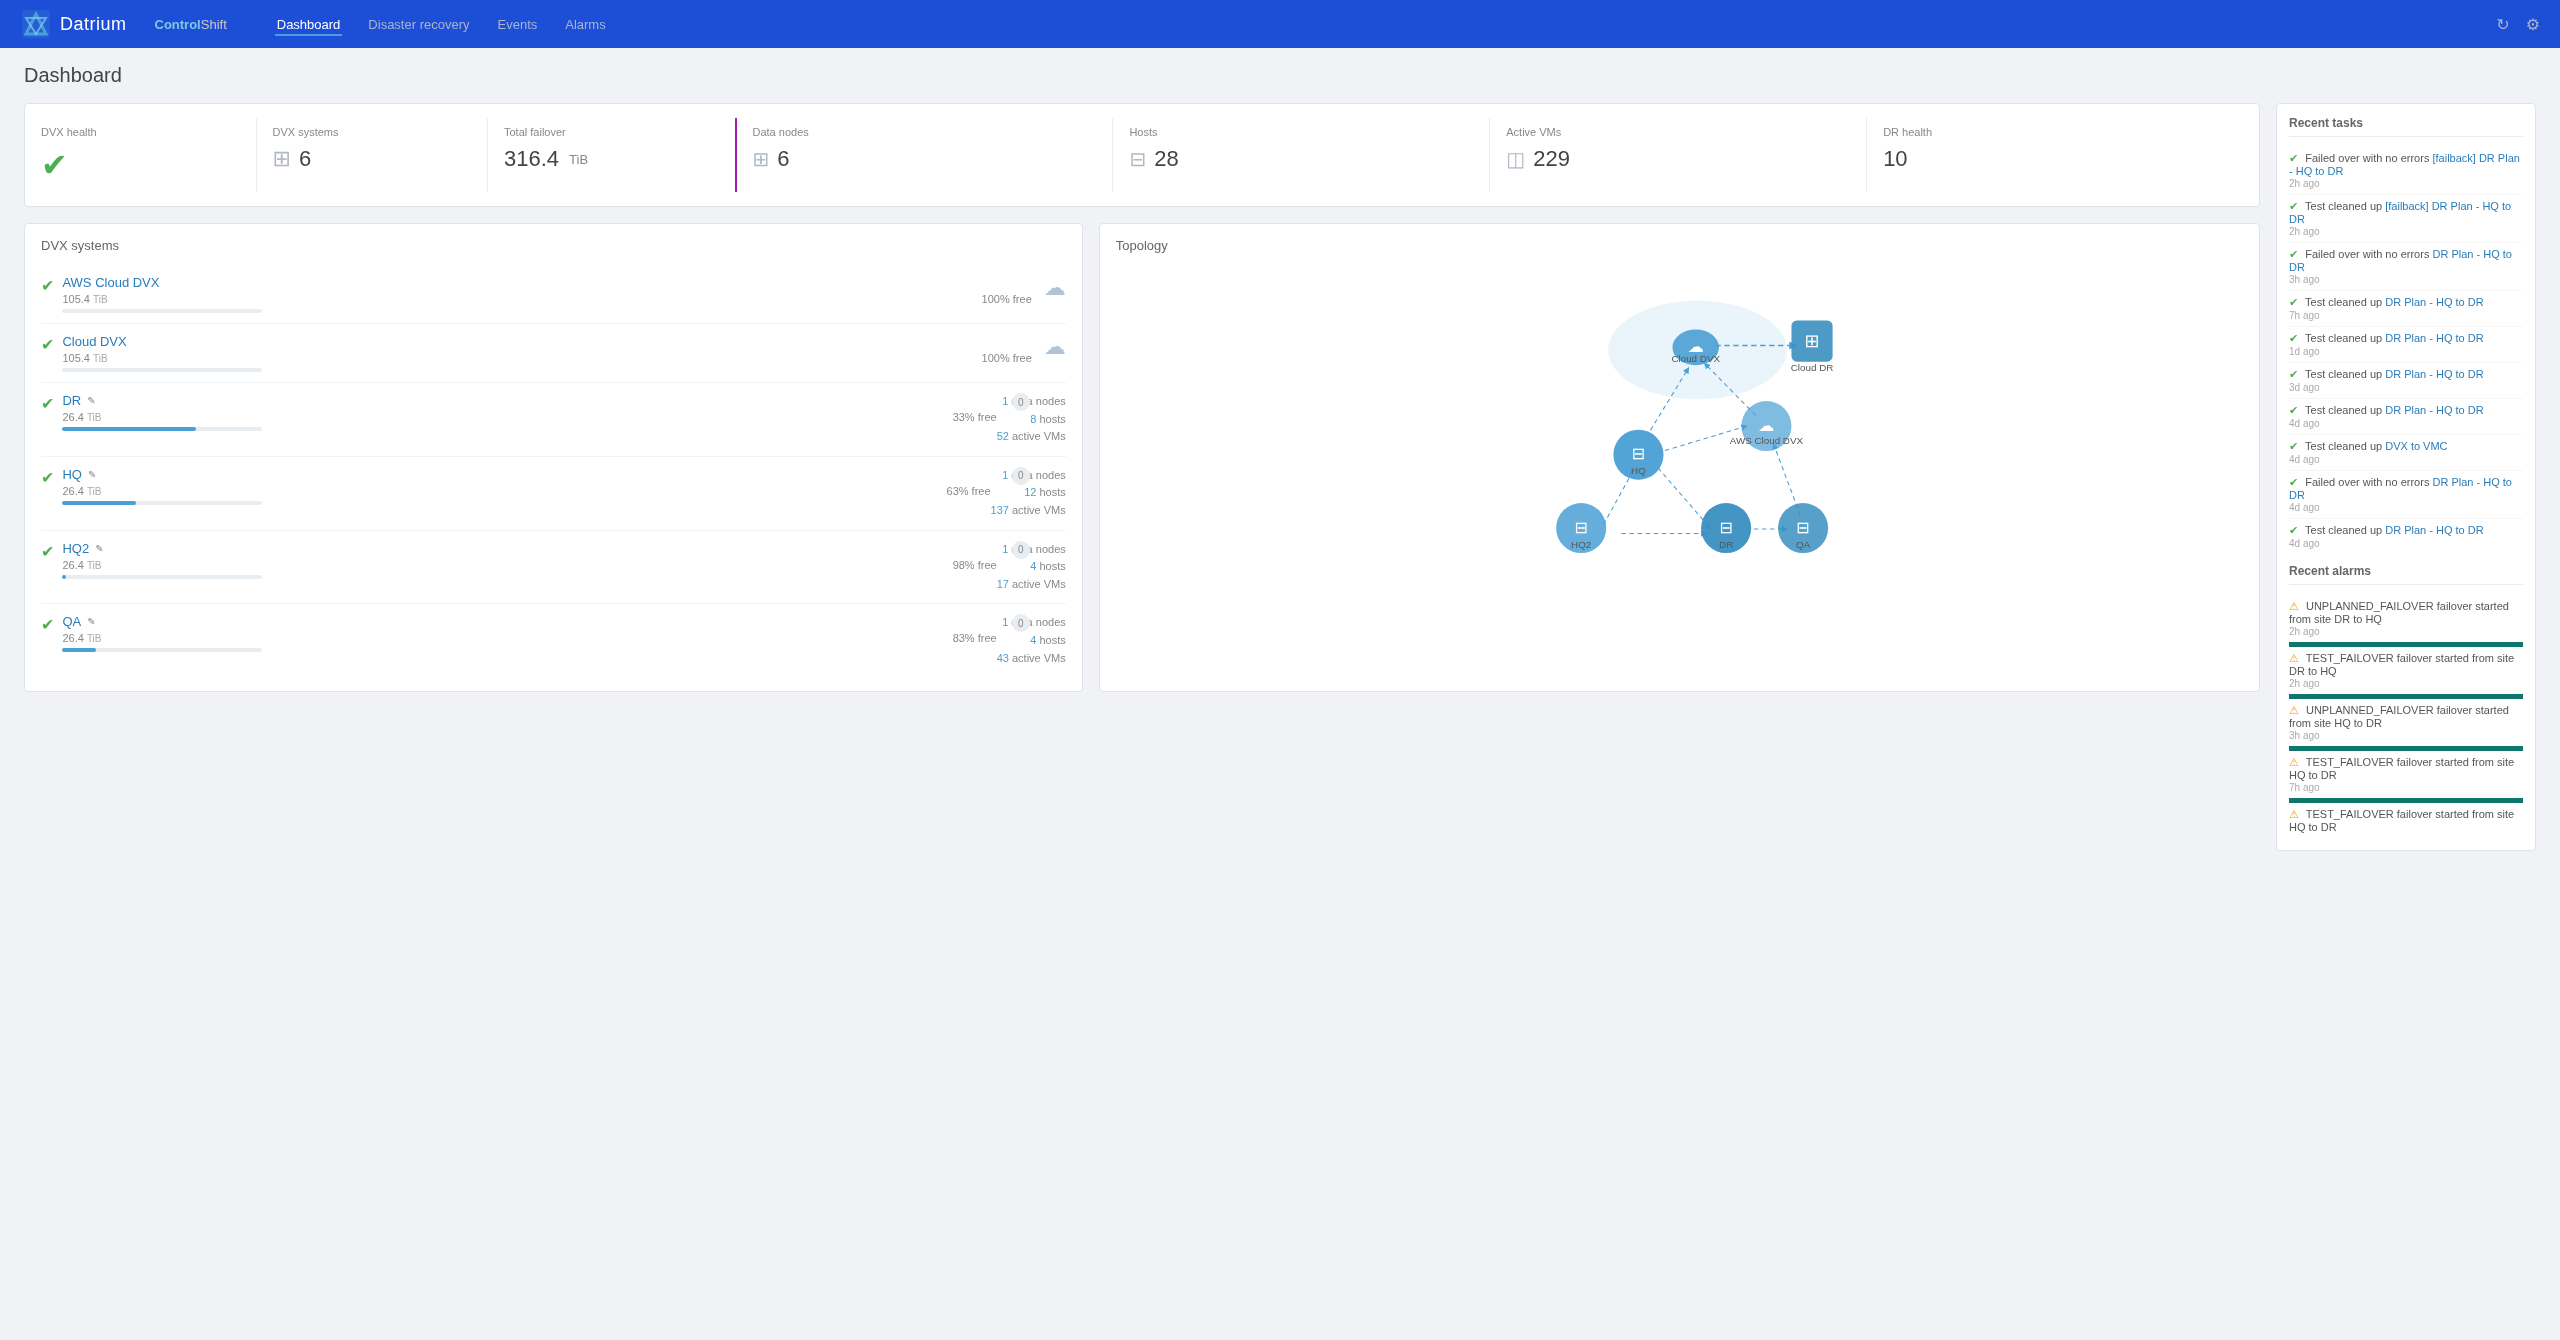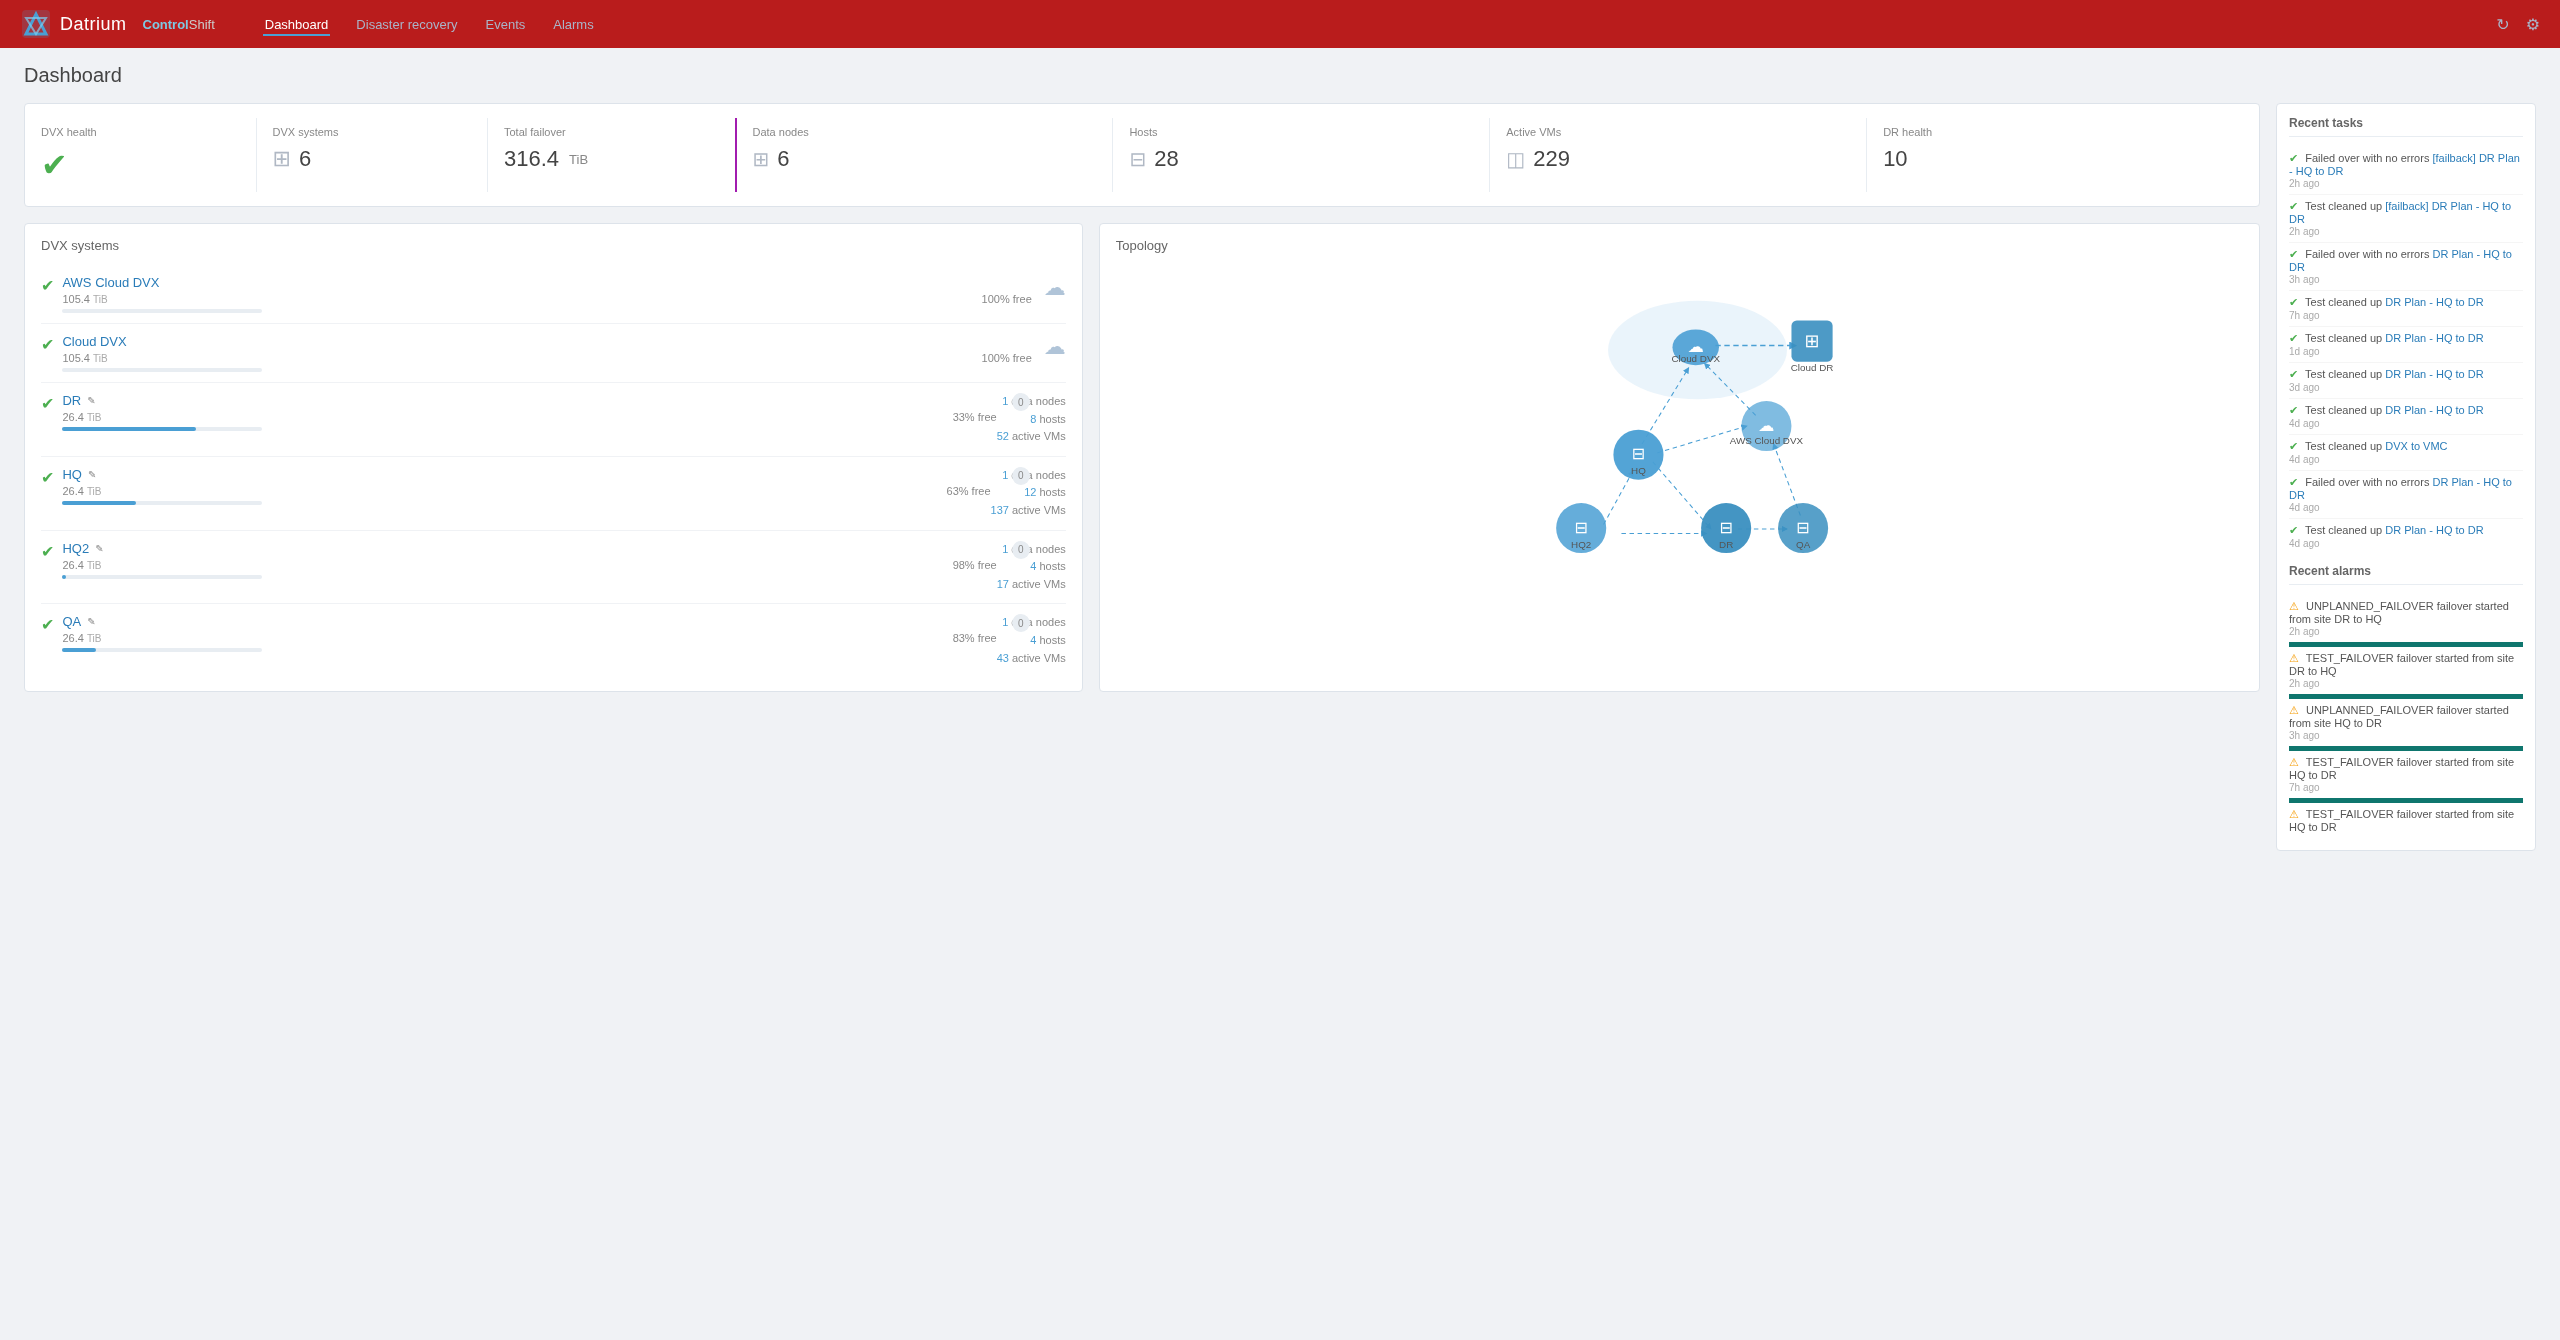--- a/index.html
+++ b/index.html
@@ -1,20 +1,20 @@
 <!DOCTYPE html>
 <html><head>
   <meta charset="utf-8">
   <style>
     * { box-sizing: border-box; margin: 0; padding: 0; }
     body { font-family: -apple-system, BlinkMacSystemFont, 'Segoe UI', Arial, sans-serif; background: #f0f2f5; font-size: 13px; color: #333; }
 
     
     .navbar {
-      background: #b91c1c;
+      background: #1d4ed8;
       height: 48px;
       display: flex;
       align-items: center;
       padding: 0 20px;
       gap: 32px;
     }
     .navbar-brand { display: flex; align-items: center; gap: 8px; }
     .navbar-logo-icon { width: 32px; height: 32px; }
     .navbar-brand-name { color: white; font-size: 18px; font-weight: 300; letter-spacing: 0.5px; }
     .nav-links { display: flex; gap: 24px; margin-left: 16px; }
@@ -89,21 +89,21 @@
 <body>
 
 <nav class="navbar">
   <div class="navbar-brand">
     <svg class="navbar-logo-icon" viewBox="0 0 32 32">
       <rect x="2" y="2" width="28" height="28" rx="4" fill="#4a9fd4" opacity="0.2"></rect>
       <polygon points="6,26 16,6 26,26" fill="none" stroke="#4a9fd4" stroke-width="3"></polygon>
       <polygon points="6,10 16,26 26,10" fill="none" stroke="#7ecef4" stroke-width="2" opacity="0.7"></polygon>
     </svg>
     <span class="navbar-brand-name">Datrium</span>
-    <span style="color:#aaa;font-size:13px;margin-left:8px"><span style="font-weight:700;color:#7ec8e3">Control</span><span style="color:#ccc;font-weight:300">Shift</span></span>
+    <span style="color:#aaa;font-size:13px;margin-left:20px"><span style="font-weight:700;color:#7ec8e3">Control</span><span style="color:#ccc;font-weight:300">Shift</span></span>
   </div>
   <div class="nav-links">
     <a class="nav-link active">Dashboard</a>
     <a class="nav-link">Disaster recovery</a>
     <a class="nav-link">Events</a>
     <a class="nav-link">Alarms</a>
   </div>
   <div class="nav-right">
     <span class="nav-icon">↻</span>
     <span class="nav-icon">⚙</span>

